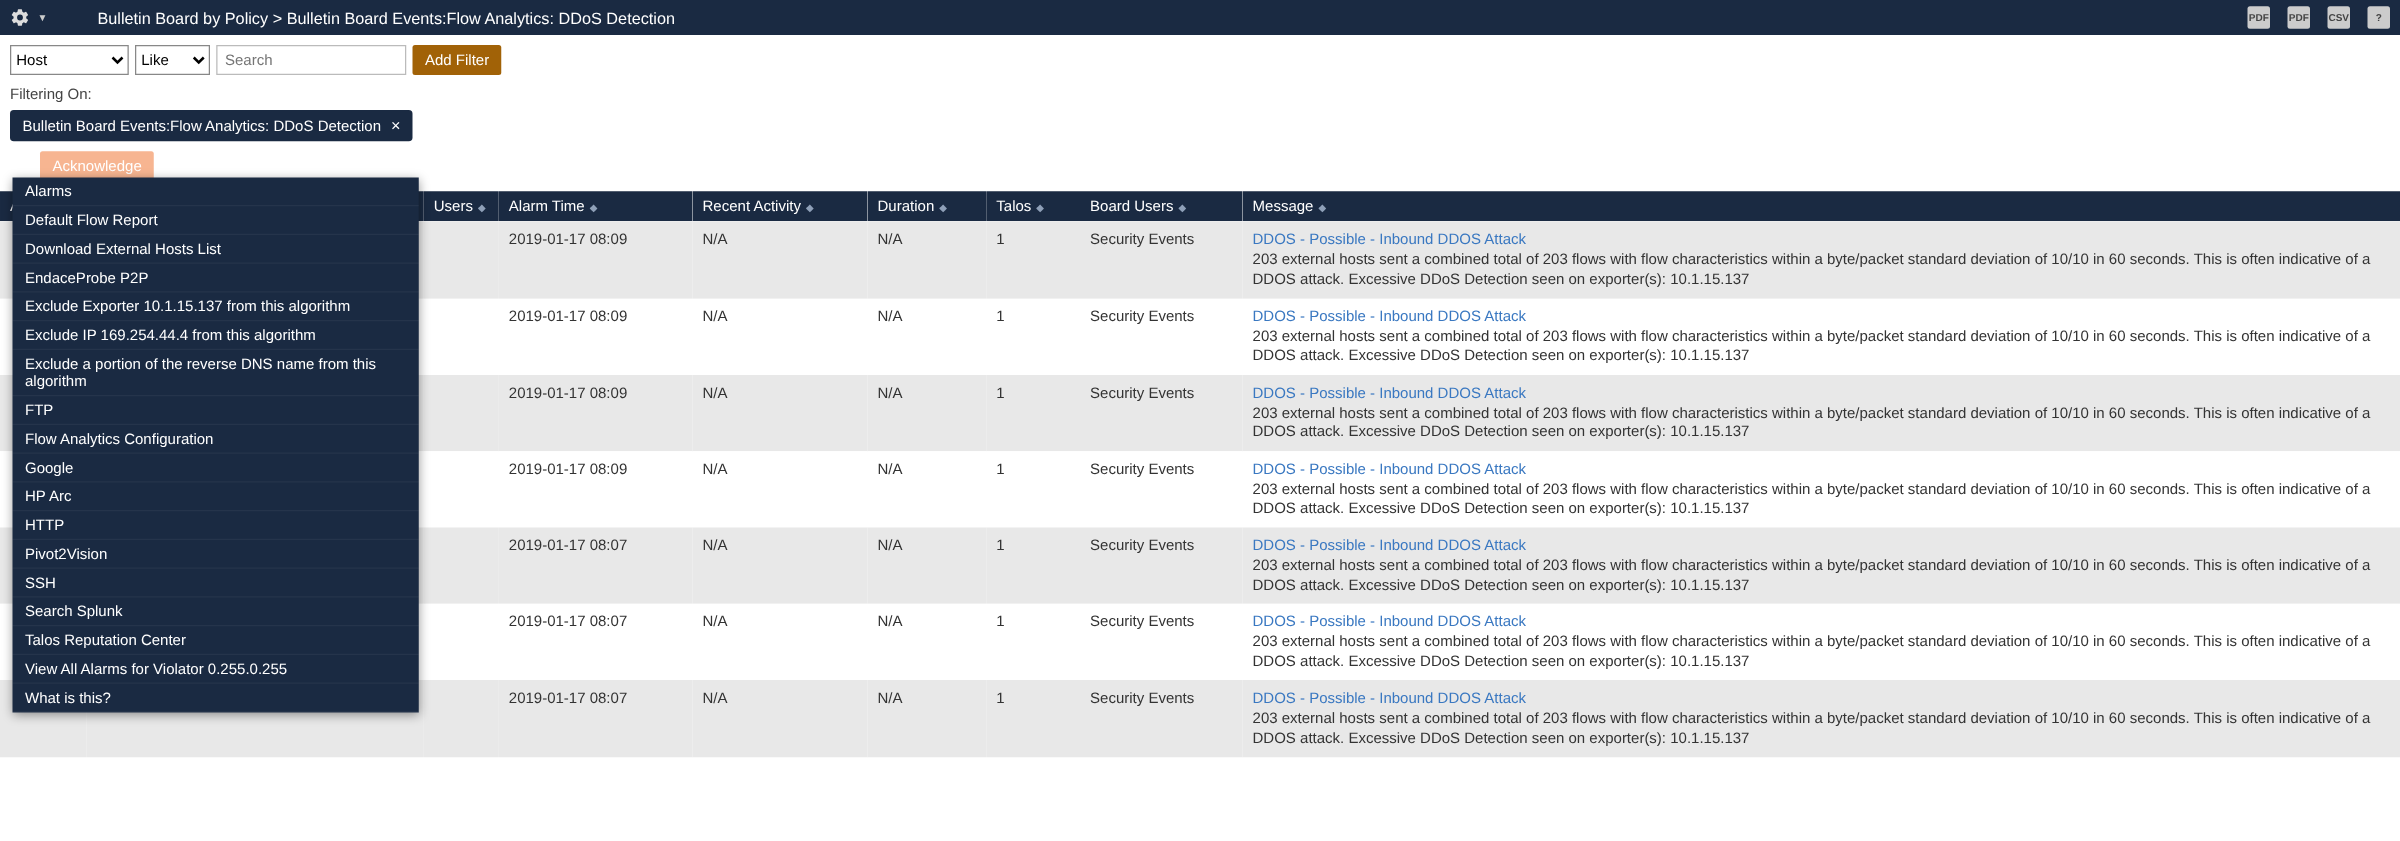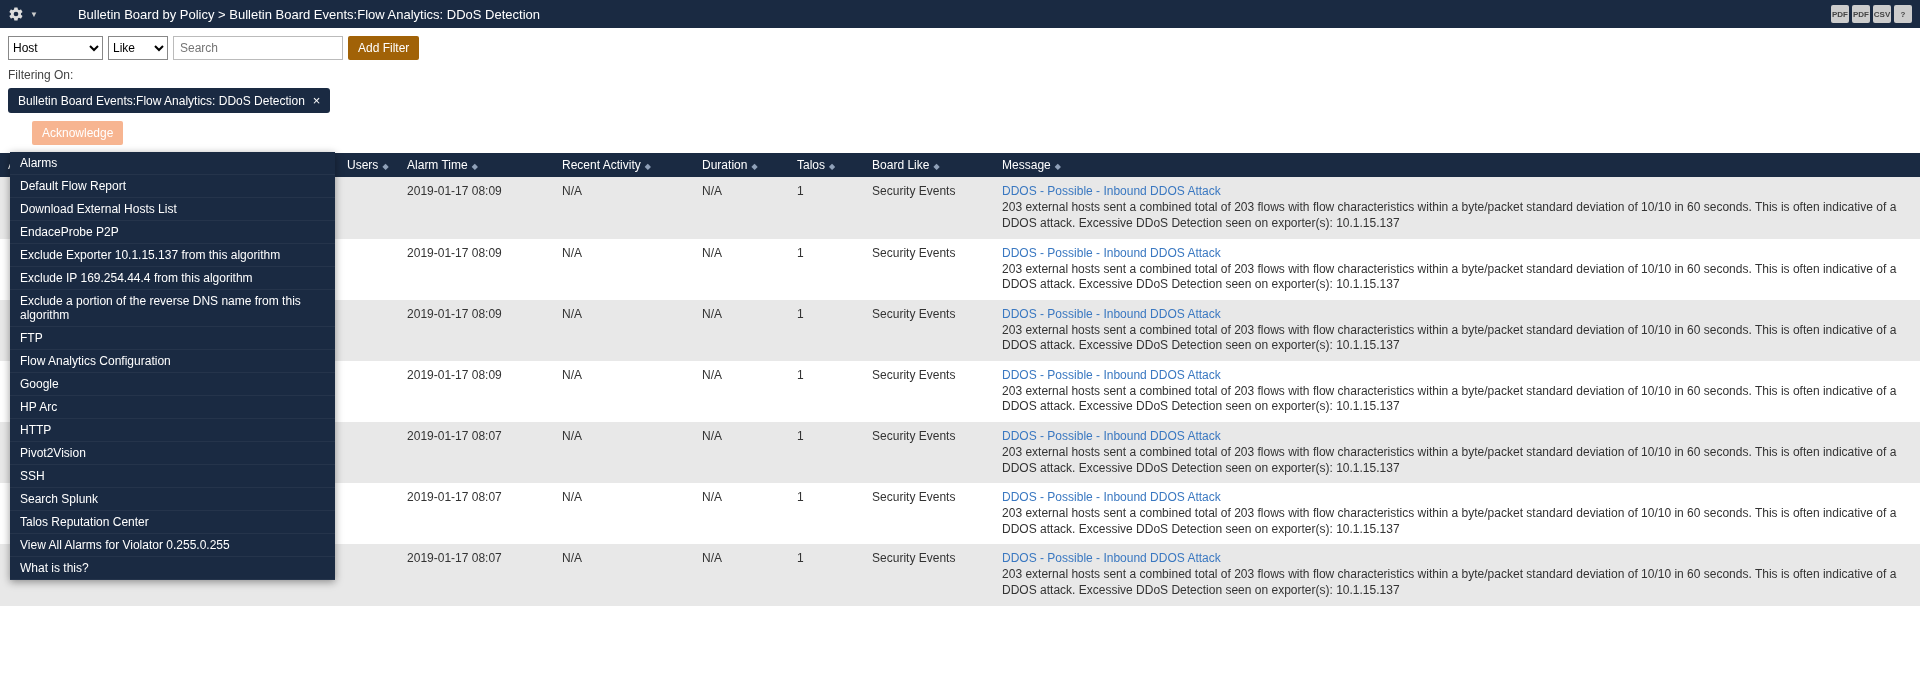--- a/index.html
+++ b/index.html
@@ -2,41 +2,41 @@
 <html><head>
   <meta charset="utf-8">
   <style>
     * { box-sizing: border-box; margin: 0; padding: 0; font-family: Arial, sans-serif; }
     body { font-size: 12px; color: #333; background: #fff; width: 1920px; }
     .top-bar { background: #1a2a42; height: 28px; display: flex; align-items: center; padding: 0 8px; color: #fff; }
     .gear { width: 18px; height: 18px; color:#fff; margin-right:4px; display:inline-flex; align-items:center; }
     .gear svg { width:16px; height:16px; fill:#ddd; }
     .dropdown-ind { font-size:8px; margin-right:12px; color:#ccc; }
     .breadcrumb { font-size: 13px; margin-left: 28px; }
-    .top-right { margin-left:auto; display:flex; gap:3px;align-items:center; }
+    .top-right { margin-left:auto; display:flex; gap:14px;align-items:center; }
     .top-icon { width:18px; height:18px; background:#ccc; color:#444; font-size:8px; font-weight:bold; display:flex; align-items:center; justify-content:center; border-radius:2px; }
     .filter-bar { padding: 8px; display:flex; gap:5px; align-items:center; }
     select.filter-sel { height:24px; border:1px solid #888; font-size:12px; min-width:95px; background:#fff; }
-    input.filter-search { height:24px; width:170px; padding:0 6px; border:1px solid #bbb; font-size:12px; }
+    input.filter-search { height:24px; width:152px; padding:0 6px; border:1px solid #bbb; font-size:12px; }
     .add-filter-btn { height:24px; padding:0 10px; background:#a16207; color:#fff; border:none; border-radius:2px; font-size:12px; cursor:pointer; }
     .filtering-on { padding: 0 8px 6px; font-size:12px; color:#444; }
     .chip-row { padding:0 8px 8px; }
     .chip { display:inline-flex; align-items:center; background:#1a2a42; color:#fff; padding:5px 10px; border-radius:3px; font-size:12px; }
     .chip-x { margin-left:8px; cursor:pointer; font-size:13px; }
     .ack-row { padding:0 8px 8px; }
     .ack-btn { background:#f7b591; color:#fff; border:none; padding:5px 10px; border-radius:2px; font-size:12px; cursor:pointer;margin-left:24px; }
     .table { width:100%; border-collapse:collapse; }
     .table th { background:#1a2a42; color:#fff; text-align:left; font-weight:normal; padding:5px 8px; font-size:12px; position:relative; }
     .sort-icon { margin-left:4px; font-size:8px; color:#8fa0b8; }
     .table td { padding:7px 8px; vertical-align:top; font-size:12px; color:#333; }
     .table tr.data:nth-child(odd) td { background:#e8e8e8; }
     .table tr.data:nth-child(even) td { background:#fff; }
     .msg-title { color:#3a78c1; }
     .msg-body { color:#333; margin-top:2px; line-height:1.3; }
-    .action-menu { position:absolute; top:152px; left:10px; width:325px; background:#1a2a42; color:#fff; z-index:10; box-shadow:0 2px 8px rgba(0,0,0,0.4); }
+    .action-menu { position:absolute; top:142px; left:10px; width:325px; background:#1a2a42; color:#fff; z-index:10; box-shadow:0 2px 8px rgba(0,0,0,0.4); }
     .action-menu .mi { padding:4px 10px; font-size:12px; cursor:pointer; border-bottom:1px solid rgba(255,255,255,0.05); }
     .highlight-box { position:absolute; border:1px solid #d42c2c; pointer-events:none; }
     .col-action{width:60px;} .col-violator{width:155px;} .col-host{width:115px;} .col-users{width:60px;} .col-alarm{width:155px;} .col-recent{width:140px;} .col-duration{width:95px;} .col-events{width:75px;} .col-board{width:130px;}
     th input[type=checkbox]{ vertical-align:middle; }
   </style>
 </head>
 <body>
 
 <div class="top-bar">
   <span class="gear">
@@ -78,21 +78,21 @@
   <thead>
     <tr>
       <th class="col-action"><span>Action</span>&nbsp;&nbsp;<input type="checkbox" style=""></th>
       <th class="col-violator"><span>Violator Address</span><span class="sort-icon">◆</span></th>
       <th class="col-host"><span>Host</span><span class="sort-icon">◆</span></th>
       <th class="col-users"><span>Users</span><span class="sort-icon">◆</span></th>
       <th class="col-alarm"><span>Alarm Time</span><span class="sort-icon">◆</span></th>
       <th class="col-recent"><span>Recent Activity</span><span class="sort-icon">◆</span></th>
       <th class="col-duration"><span>Duration</span><span class="sort-icon">◆</span></th>
       <th class="col-events"><span>Talos</span><span class="sort-icon">◆</span></th>
-      <th class="col-board"><span>Board Like</span><span class="sort-icon">◆</span></th>
+      <th class="col-board"><span>Board Users</span><span class="sort-icon">◆</span></th>
       <th><span>Message</span><span class="sort-icon">◆</span></th>
     </tr>
   </thead>
   <tbody id="tbody">
       <tr class="data">
         <td></td>
         <td></td>
         <td></td>
         <td></td>
         <td>2019-01-17 08:09</td>

